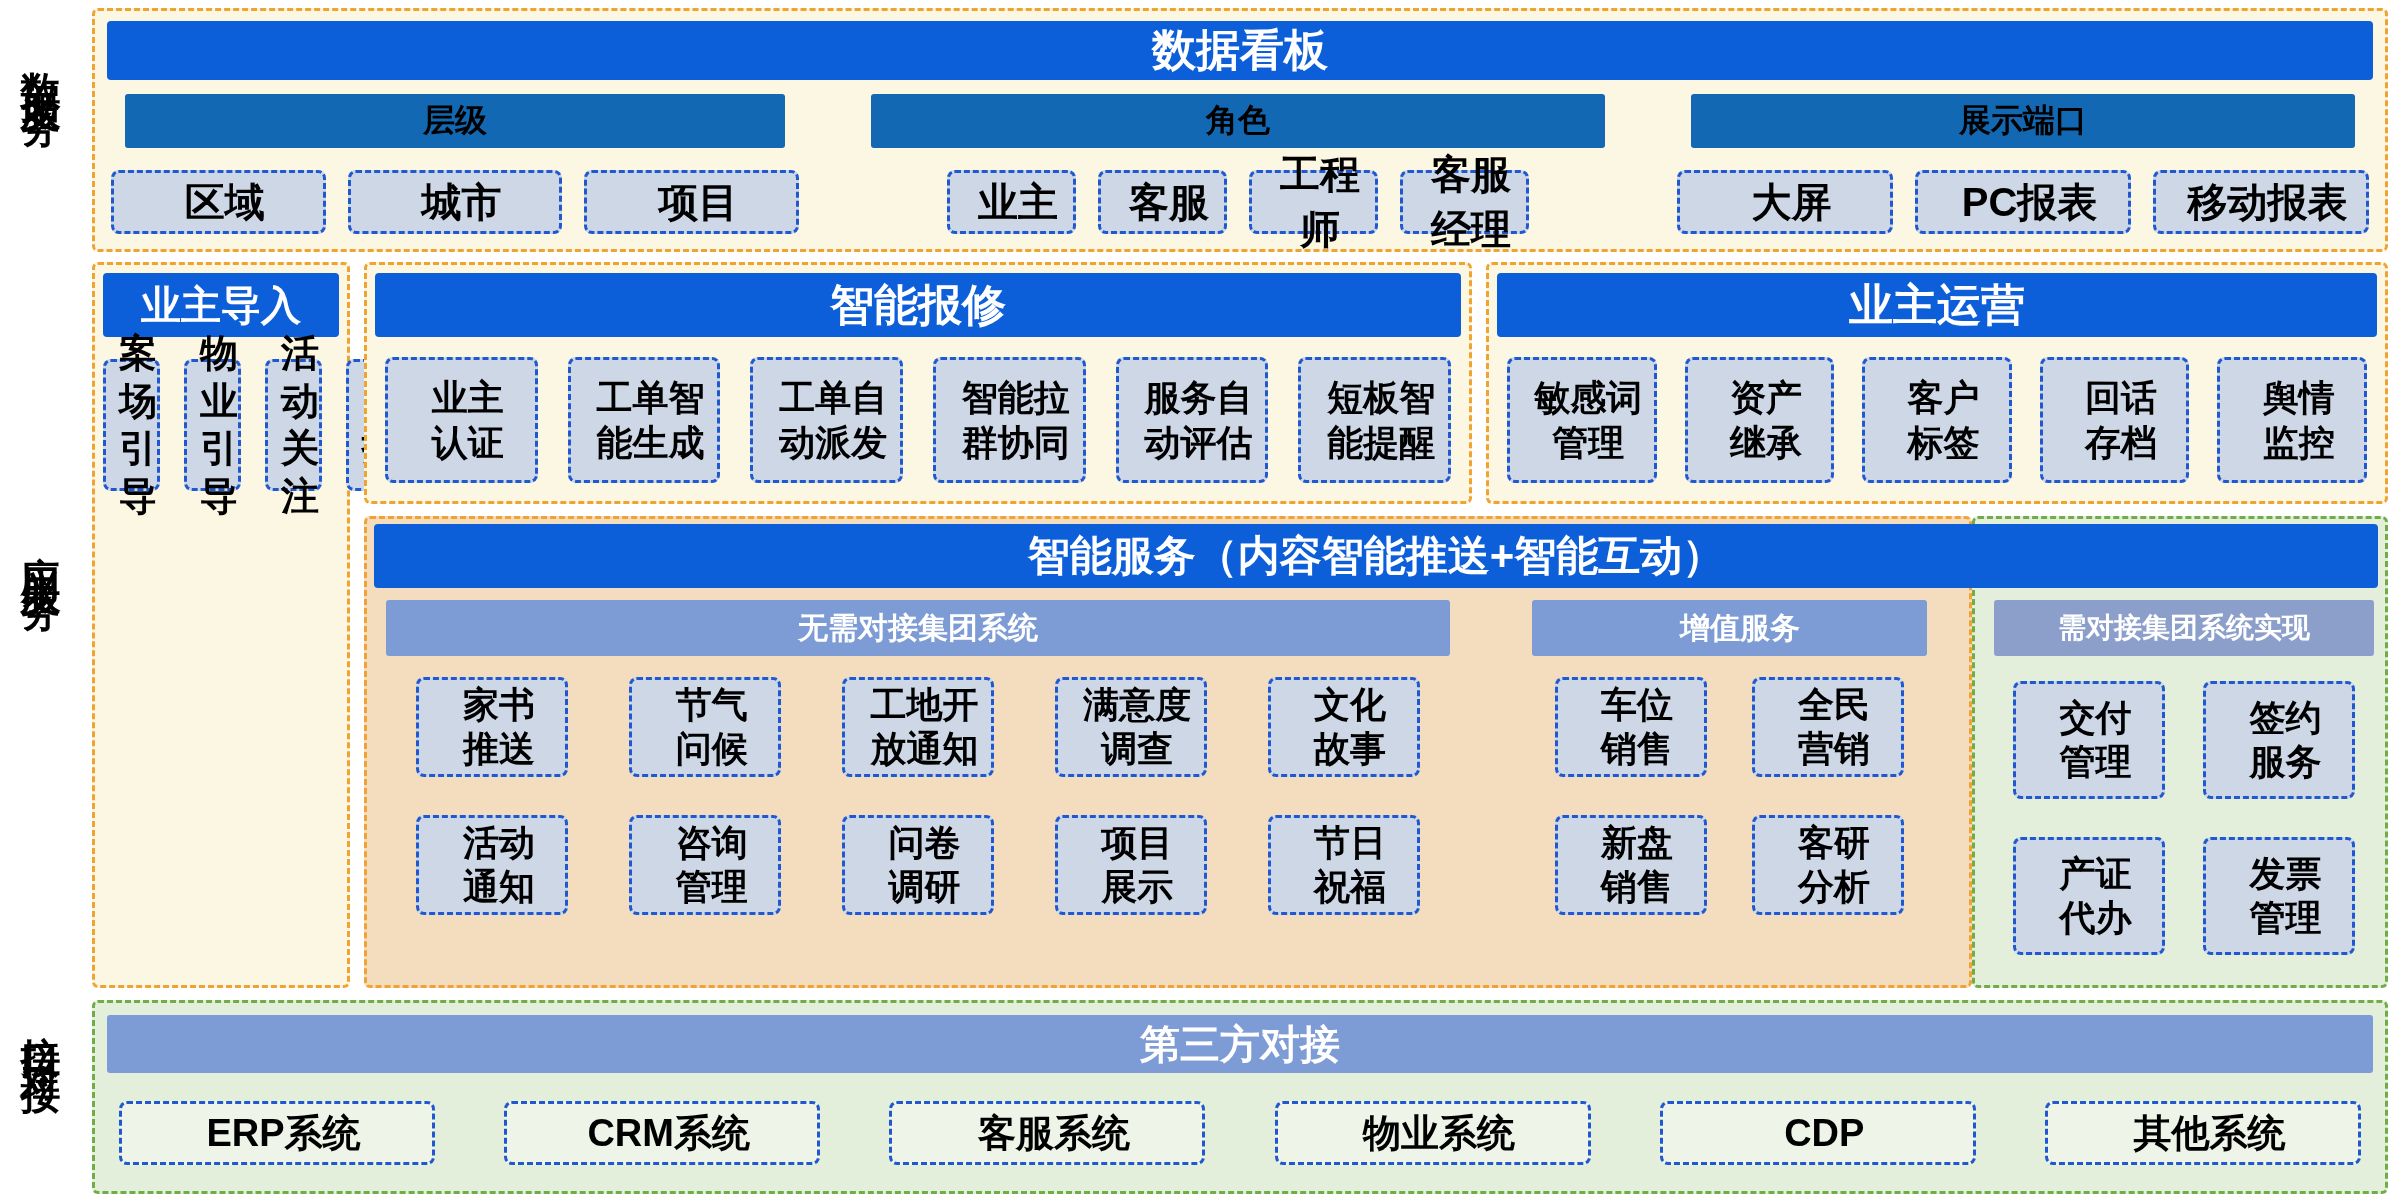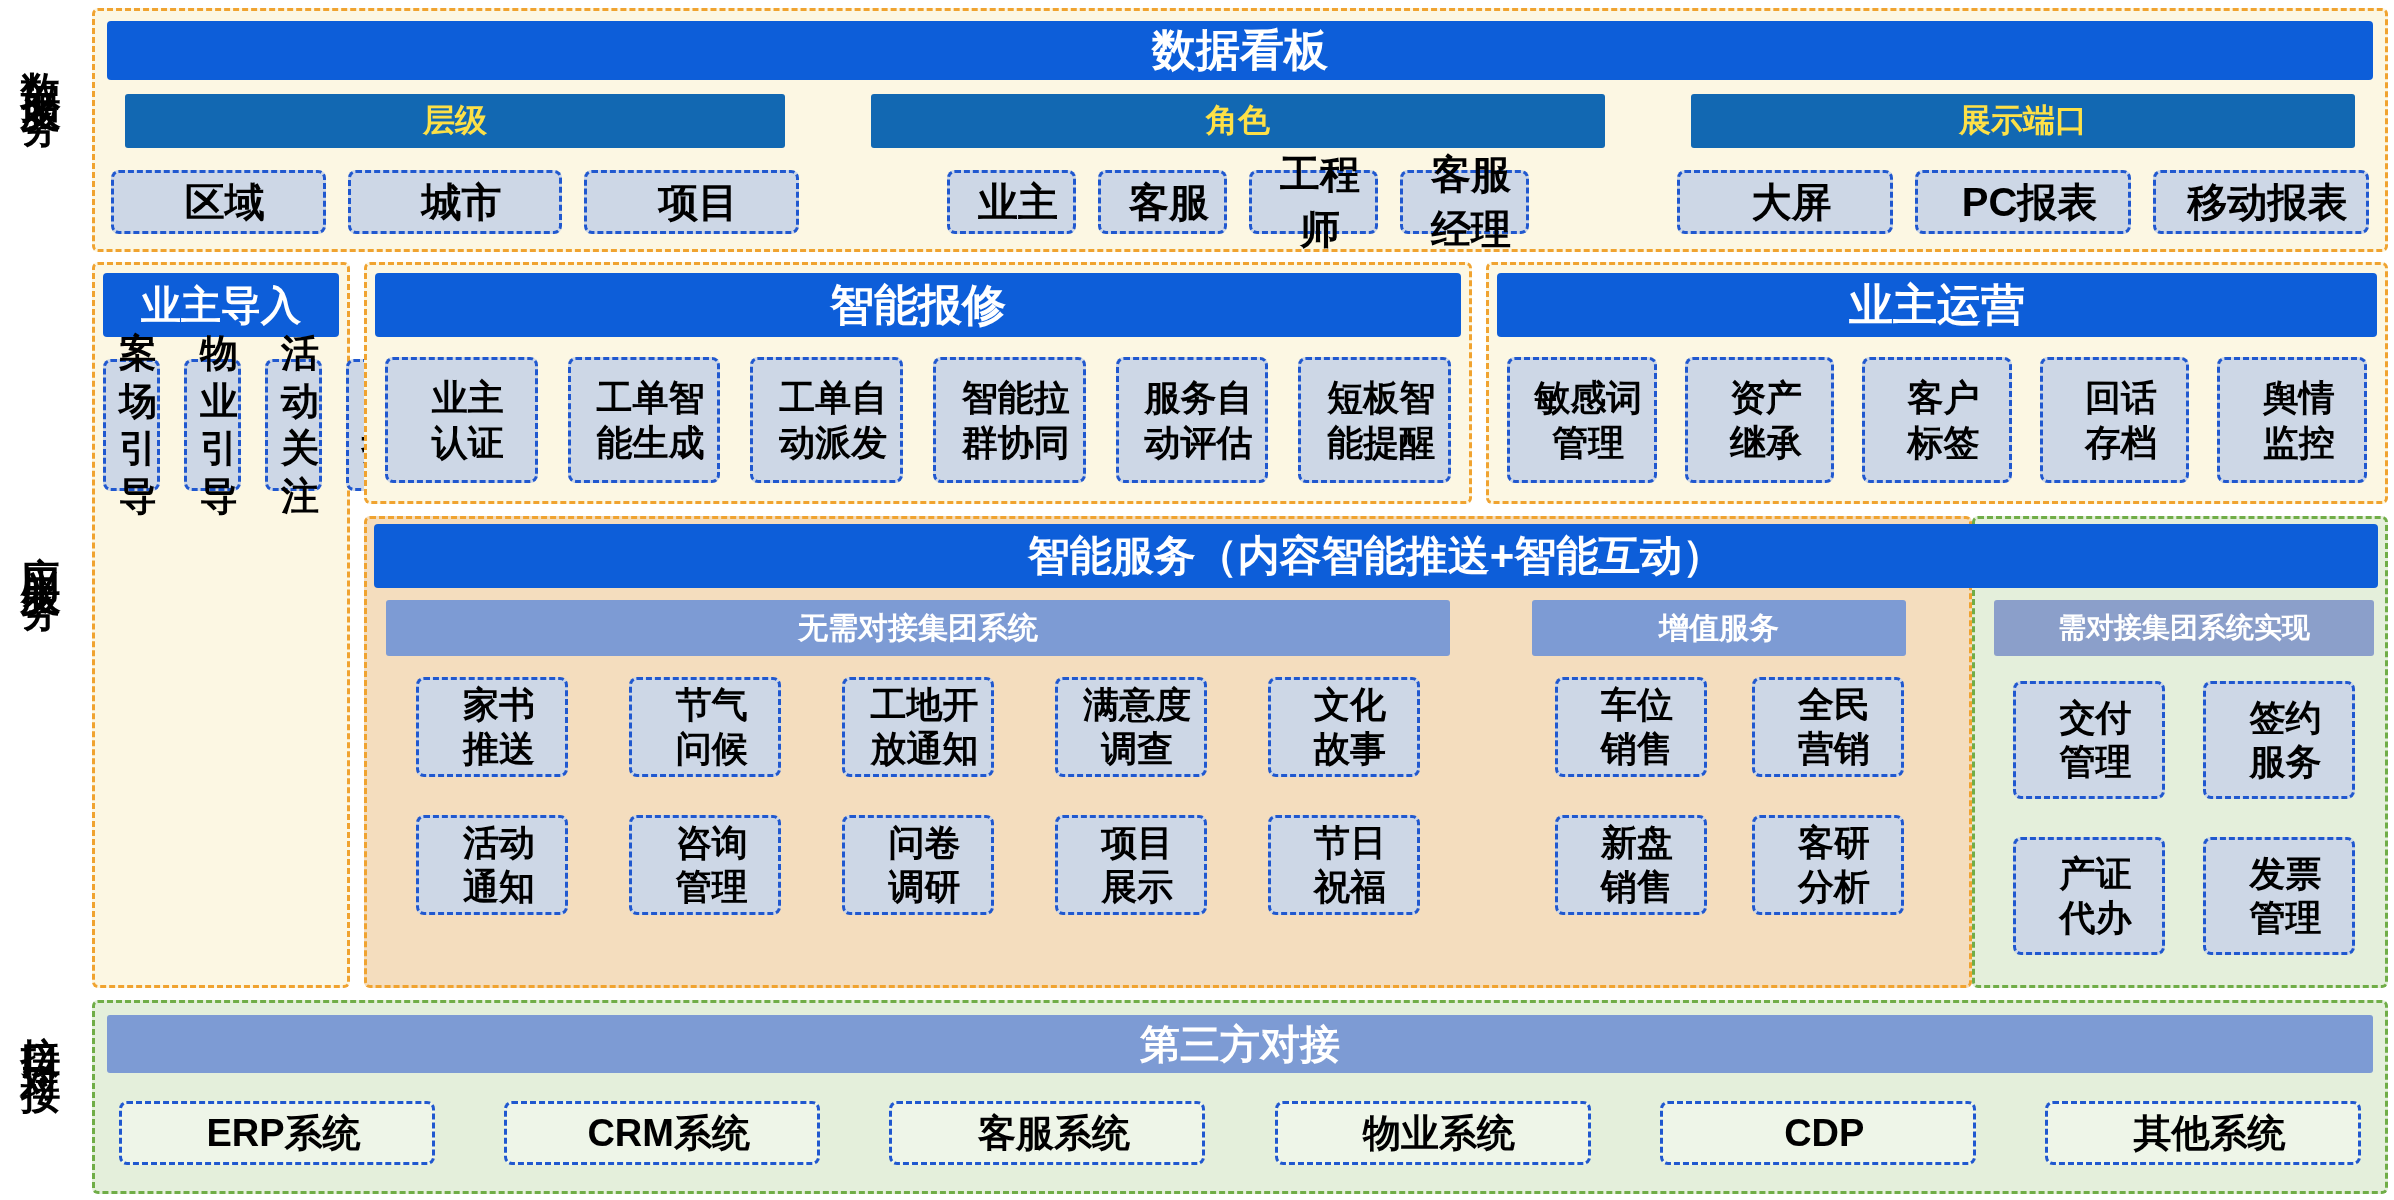--- a/index.html
+++ b/index.html
@@ -15,21 +15,21 @@
   #vl-app{top:524px;}
   #vl-if{top:1004px;}
 
   .panel{position:absolute;box-sizing:border-box;border-radius:6px;}
   .cream{background:#fcf7e3;border:3px dashed #f0a330;}
   .tan{background:#f4ddbe;border:3px dashed #f0a330;}
   .greenp{background:#e4efdb;border:3px dashed #70ad47;}
 
   .h-blue{background:#0d5ed9;color:#fff;display:flex;align-items:center;justify-content:center;
           border-radius:4px;font-weight:bold;}
-  .h-sub{background:#1268b2;color:#fde047;display:flex;align-items:center;justify-content:center;
+  .h-sub{background:#1268b2;color:#000000;display:flex;align-items:center;justify-content:center;
          border-radius:3px;font-size:32px;font-weight:bold;}
   .h-gray{background:#7d9bd4;color:#fff;display:flex;align-items:center;justify-content:center;
           border-radius:3px;font-size:30px;font-weight:bold;}
   .item{background:#cdd7e6;border:3px dashed #2058cf;border-radius:8px;box-sizing:border-box;
         display:flex;align-items:center;justify-content:center;text-align:center;
         white-space:pre-line;font-weight:bold;color:#000;padding-left:13px;}
   .item.light{background:#eef5e8;}
 
   
   #dashboard{left:92px;top:8px;width:2296px;height:244px;padding:10px 12px;}
@@ -60,21 +60,21 @@
   #oo-title{height:64px;font-size:44px;}
   #oo-items{display:flex;gap:28px;margin-top:20px;padding:0 10px;}
   #oo-items .item{flex:1;height:126px;font-size:36px;line-height:1.25;}
 
   
   #smart-service{position:absolute;left:364px;top:516px;width:2024px;height:472px;}
   #ss-tan{left:0;top:0;width:1608px;height:472px;}
   #ss-green{left:1608px;top:0;width:416px;height:472px;}
   #ss-title{position:absolute;left:10px;top:8px;width:2004px;height:64px;font-size:42px;z-index:2;box-sizing:border-box;}
   #ss-bar-nodock{position:absolute;left:22px;top:84px;width:1064px;height:56px;}
-  #ss-bar-va{position:absolute;left:1168px;top:84px;width:374px;height:56px;}
+  #ss-bar-va{position:absolute;left:1168px;top:84px;width:374px;height:56px;padding-left:21px;}
   #ss-bar-dock{position:absolute;left:1630px;top:84px;width:380px;height:56px;background:#8b9fca;font-size:28px;}
   .ssgrid{position:absolute;display:grid;justify-items:center;align-items:center;row-gap:36px;}
   #ss-grid-nodock{left:22px;top:160px;width:1064px;grid-template-columns:repeat(5,1fr);grid-auto-rows:102px;}
   #ss-grid-va{left:1168px;top:160px;width:394px;grid-template-columns:repeat(2,1fr);grid-auto-rows:102px;}
   #ss-grid-dock{left:1630px;top:164px;width:380px;grid-template-columns:repeat(2,1fr);grid-auto-rows:120px;}
   .sbox{width:152px;height:100px;font-size:36px;line-height:1.22;}
   #ss-grid-dock .sbox{height:118px;}
 
   
   #third-party{left:92px;top:1000px;width:2296px;height:194px;padding:12px;}

